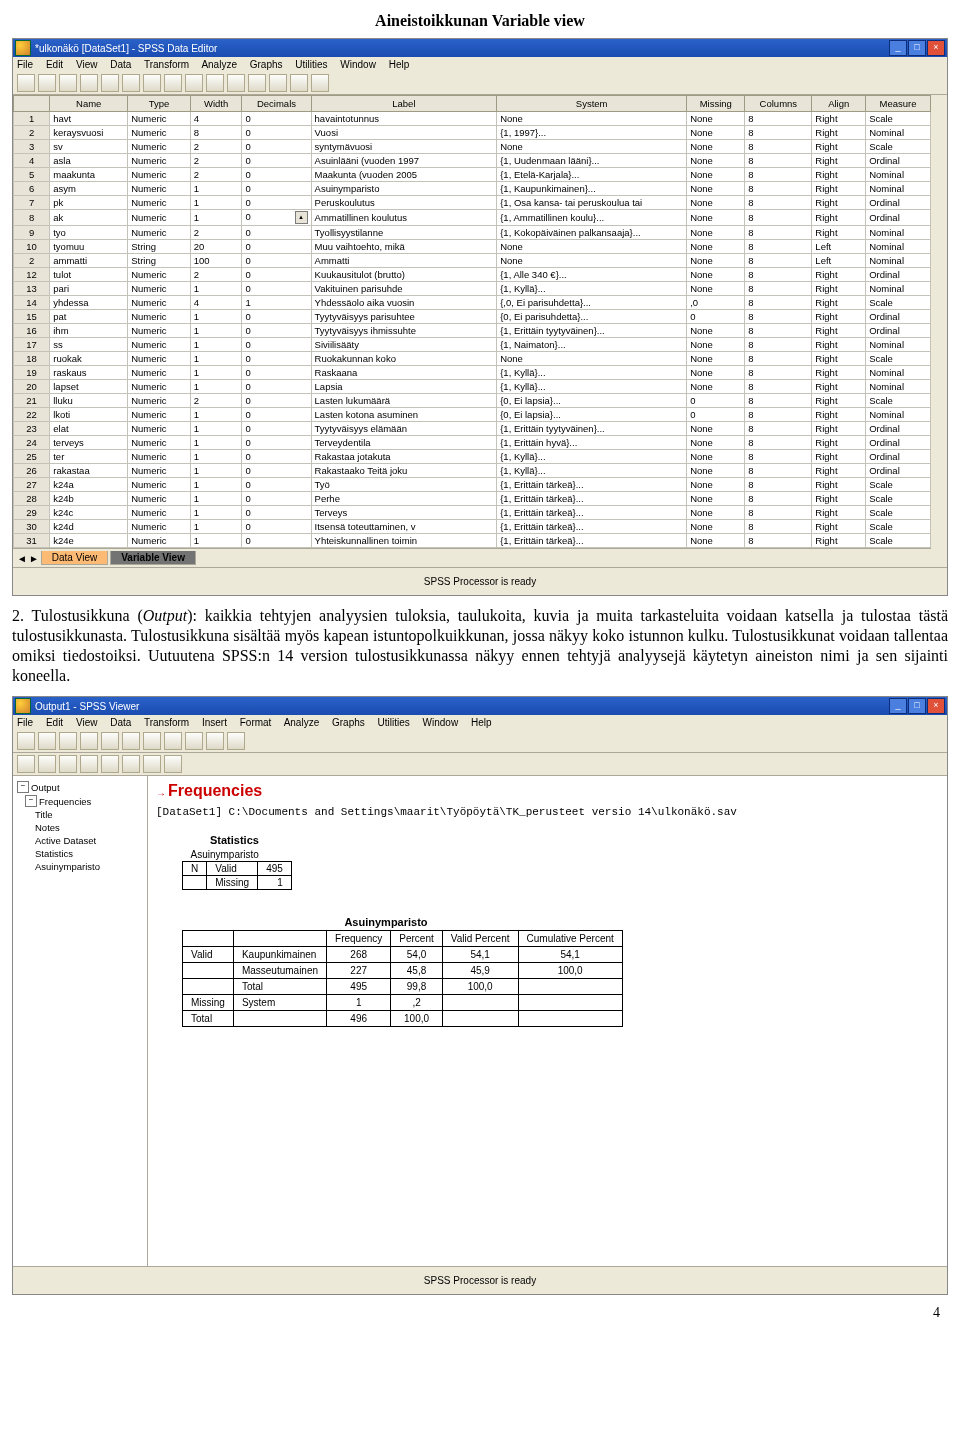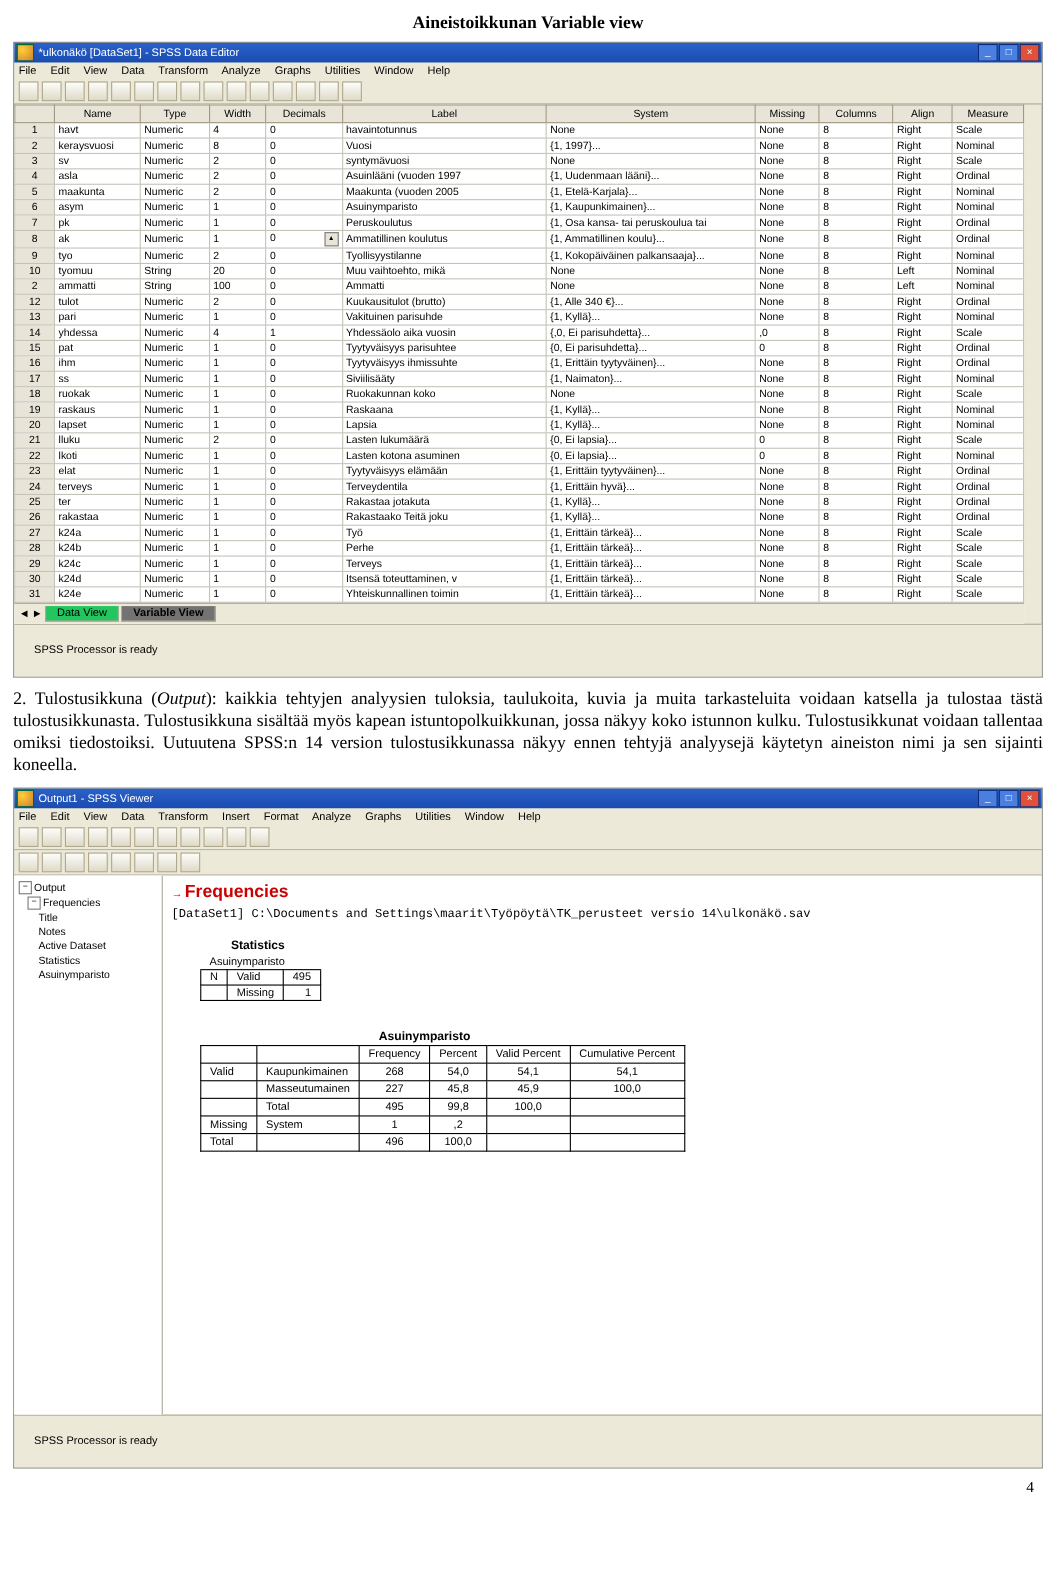--- a/index.html
+++ b/index.html
@@ -19,23 +19,23 @@
 .toolbar{background:#ece9d8;padding:2px 4px;display:flex;gap:3px;border-bottom:1px solid #aca899}
 .tico{width:16px;height:16px;background:linear-gradient(#fdfdfb,#dedac8);border:1px solid #b0a88c}
 .workarea{background:#fff}
 .gridtable{width:100%;border-collapse:collapse;font-size:9.5px}
 .gridtable th{background:#e8e5d8;border:1px solid #9f9a82;padding:2px 4px;font-weight:normal;text-align:center}
 .gridtable td{border:1px solid #c5c2b8;padding:1px 3px;white-space:nowrap;overflow:hidden;text-overflow:ellipsis}
 .rowhdr{background:#e8e5d8;text-align:center;width:24px}
 .col-name{width:62px}.col-type{width:48px}.col-width{width:38px}.col-dec{width:54px}.col-label{width:160px}.col-values{width:164px}.col-miss{width:44px}.col-cols{width:52px}.col-align{width:40px}.col-meas{width:50px}
 .updn{display:inline-block;width:11px;height:11px;border:1px solid #7b7b7b;background:#e8e5d8;float:right;font-size:7px;line-height:9px;text-align:center}
 .tabs{background:#ece9d8;border-top:1px solid #aca899;font-size:10px;padding:2px 4px;display:flex;align-items:center;gap:2px}
-.tab{padding:1px 10px;border:1px solid #aca899;border-top:none;background:#22c55e}
+.tab{padding:1px 10px;border:1px solid #aca899;border-top:none;background:#fdba74}
 .tab.active{font-weight:bold;background:#737373}
-.statusbar{background:#ece9d8;border-top:1px solid #aca899;text-align:left;font-size:10px;padding:18px}
+.statusbar{background:#ece9d8;border-top:1px solid #aca899;text-align:center;font-size:10px;padding:8px}
 .scroll-r{width:15px;background:#ece9d8;border-left:1px solid #aca899;float:right;height:100%}
 .vflex{display:flex}
 .viewer .panes{display:flex;min-height:490px;background:#fff}
 .treepane{width:130px;border-right:1px solid #aca899;padding:4px 2px;font-size:9.5px;background:#fff}
 .tree-row{display:flex;align-items:center;gap:2px;padding:1px 0 1px 2px}
 .tind1{padding-left:10px}.tind2{padding-left:20px}
 .tree-ico{width:10px;height:10px;border:1px solid #7a7a7a;display:inline-block;text-align:center;font-size:8px;line-height:8px}
 .contentpane{flex:1;padding:6px 8px}
 .freq-title{color:#c00;font-weight:bold;font-family:Arial,sans-serif;font-size:16px;margin-bottom:8px}
 .arrow-red{color:#c00;font-weight:bold;margin-right:2px}

